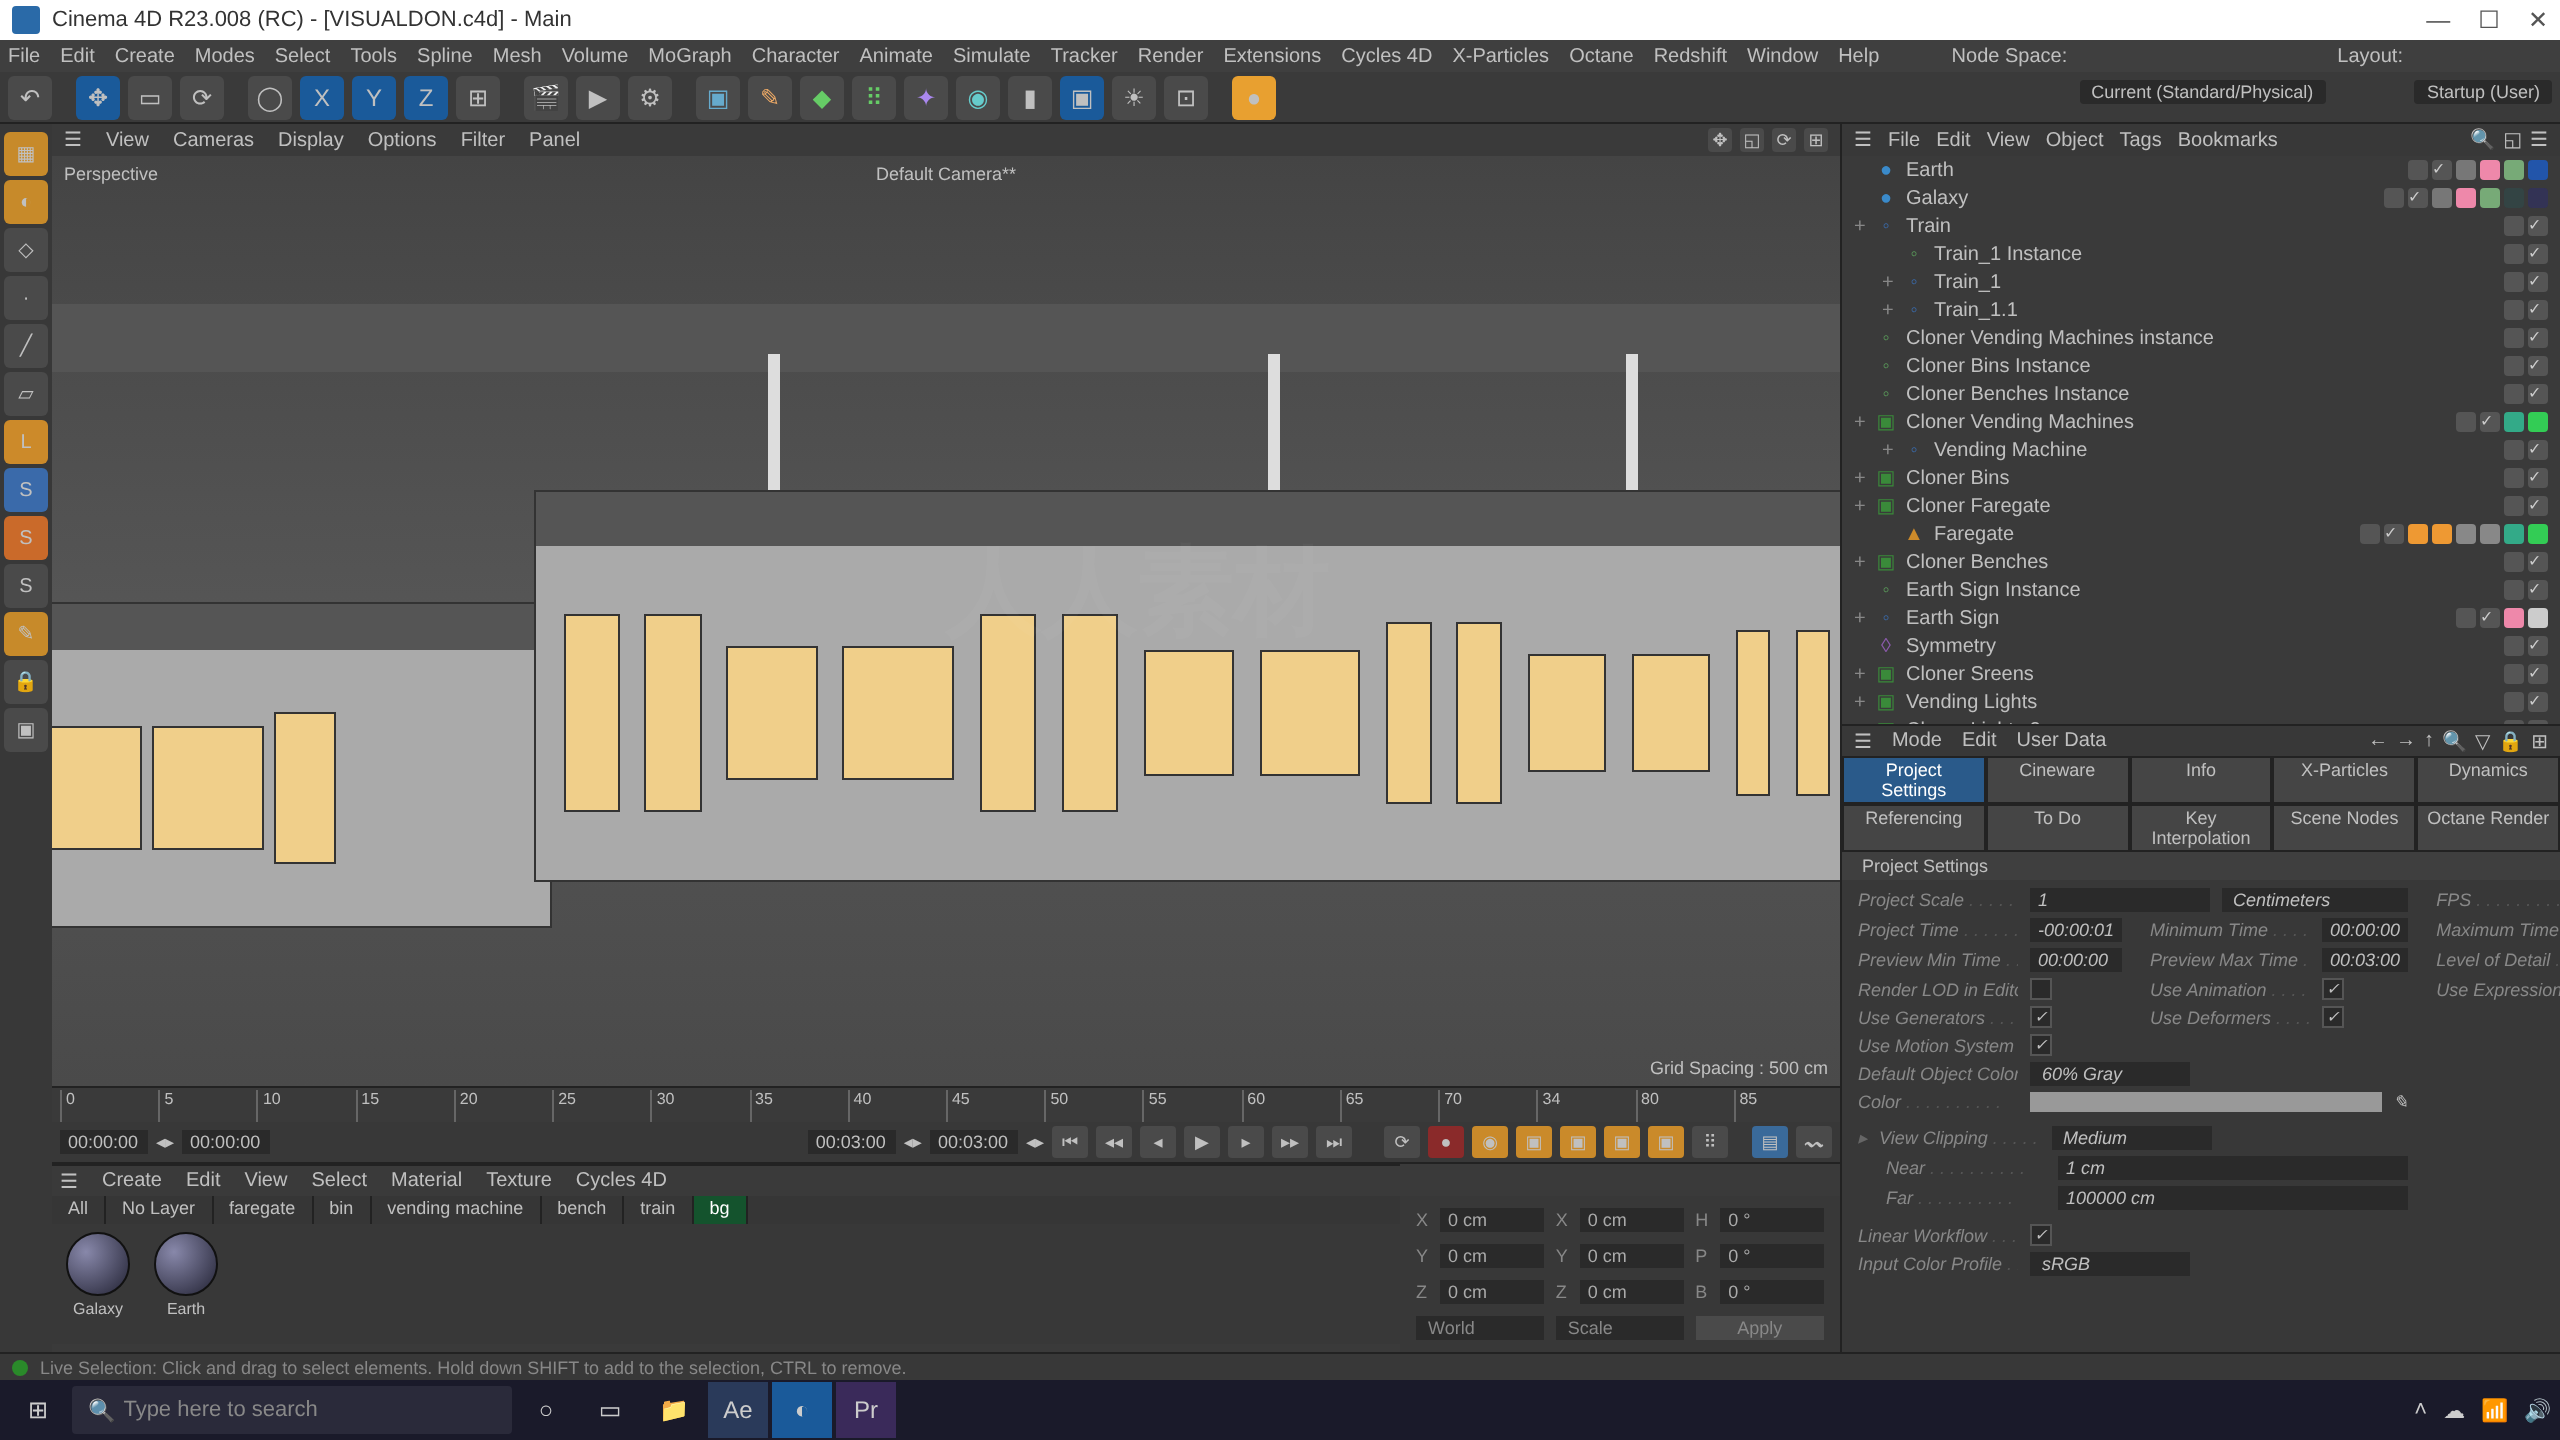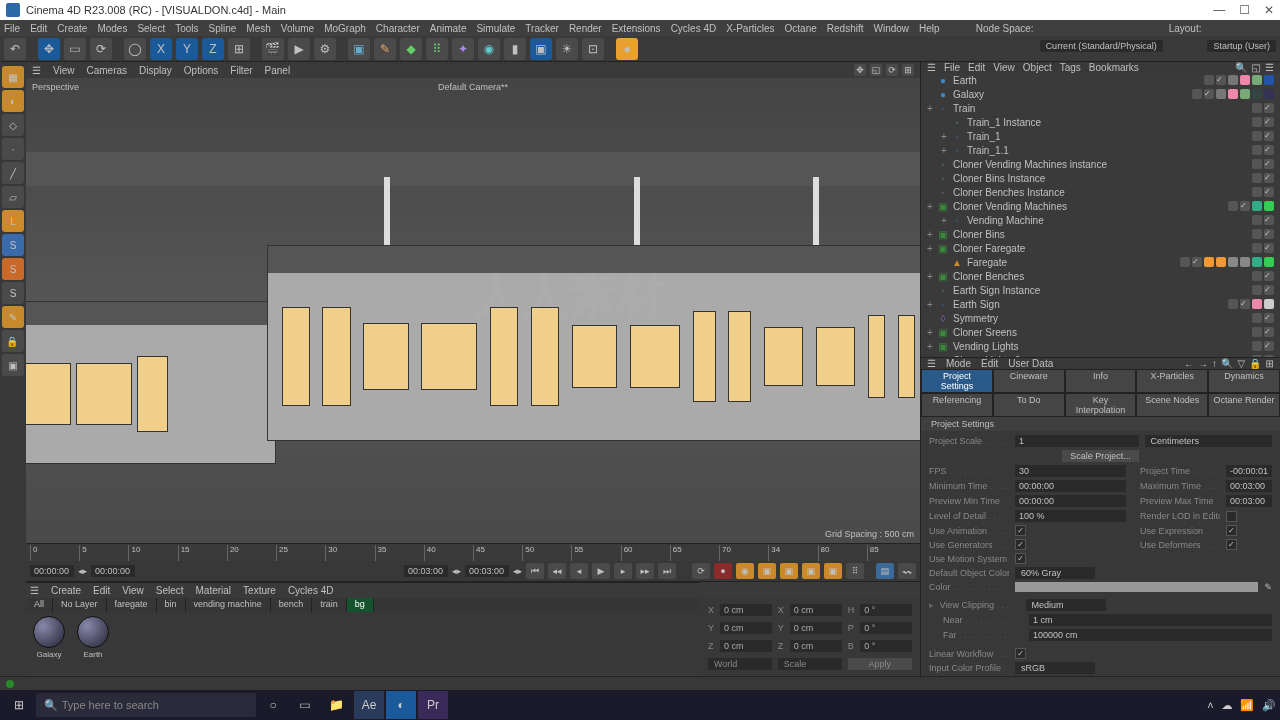--- a/index.html
+++ b/index.html
@@ -65,21 +65,21 @@
 .obj-row .tags { display: flex; gap: 2px; padding-right: 6px; }
 .obj-row .tag { width: 10px; height: 10px; border-radius: 2px; }
 .attr-menu { height: 16px; display: flex; align-items: center; padding: 0 6px; gap: 10px; font-size: 10px; border-top: 1px solid #222; }
 .attr-menu .right { margin-left: auto; display: flex; gap: 4px; }
 .attr-head { height: 16px; display: flex; align-items: center; padding: 0 6px; gap: 6px; font-size: 10px; }
 .attr-head .ico { width: 14px; height: 12px; background: #aa7a3a; }
 .attr-tabs { display: flex; flex-wrap: wrap; }
 .attr-tabs .tab { flex: 1; min-width: 70px; text-align: center; padding: 1px 4px; font-size: 9px; background: #454545; border: 1px solid #222; }
 .attr-tabs .tab.sel { background: #2a5a8a; color: #fff; }
 .attr-sec { padding: 2px 10px; font-size: 9px; background: #3f3f3f; }
-.attr-body { padding: 4px 8px; font-size: 9px; display: grid; grid-template-columns: 1fr; gap: 3px 14px; }
+.attr-body { padding: 4px 8px; font-size: 9px; display: grid; grid-template-columns: 1fr 1fr 1fr; gap: 3px 14px; font-style: italic; }
 .arow { display: flex; align-items: center; gap: 6px; }
 .arow .lbl { flex: 0 0 80px; color: #888; white-space: nowrap; overflow: hidden; }
 .arow .lbl::after { content: ' . . . . . . . . . .'; color: #555; }
 .arow .val { background: #2a2a2a; padding: 1px 4px; flex: 1; min-width: 40px; }
 .arow .chk { width: 11px; height: 11px; background: #2a2a2a; border: 1px solid #555; display: inline-flex; align-items: center; justify-content: center; font-size: 8px; }
 .arow .sel { background: #2a2a2a; padding: 1px 6px; flex: 1; }
 .arow .btn { background: #4a4a4a; padding: 1px 8px; }
 .full { grid-column: 1 / 3; }
 .status-bar { height: 14px; background: #383838; display: flex; align-items: center; padding: 0 6px; font-size: 9px; color: #888; border-top: 1px solid #222; }
 .status-bar .dot { width: 8px; height: 8px; border-radius: 50%; background: #2a8a2a; margin-right: 6px; }
@@ -610,23 +610,20 @@
         <div class="tab">Scene Nodes</div>
         <div class="tab">Octane Render</div>
       </div>
     <div class="attr-sec">Project Settings</div>
     <div class="attr-body">
       <div class="arow full">
           <span class="lbl">Project Scale</span>
           <span class="val">1</span>
           <span class="sel">Centimeters</span>
         </div>
-      <div class="arow full" style="justify-content:center">
-          <span class="btn">Scale Project...</span>
-        </div>
       <div class="arow">
           <span class="lbl">FPS</span>
           <span class="val">30</span>
         </div>
       <div class="arow">
           <span class="lbl">Project Time</span>
           <span class="val">-00:00:01</span>
         </div>
       <div class="arow">
           <span class="lbl">Minimum Time</span>
@@ -701,20 +698,21 @@
       <div class="arow full">
           <span class="lbl">Input Color Profile</span>
           <span class="sel" style="flex:0 0 80px">sRGB</span>
         </div>
     </div>
   </div>
 </div>
 
 <div class="status-bar">
   <span class="dot"></span>
+  <span>Live Selection: Click and drag to select elements. Hold down SHIFT to add to the selection, CTRL to remove.</span>
 </div>
 
 <div class="taskbar">
   <div class="tb-btn">⊞</div>
   <div class="search">🔍 <span style="margin-left:4px">Type here to search</span></div>
   <div class="tb-btn">○</div>
   <div class="tb-btn">▭</div>
   <div class="tb-btn">📁</div>
   <div class="tb-btn" style="background:#2a3a5a">Ae</div>
   <div class="tb-btn" style="background:#1a5a9a">◐</div>

